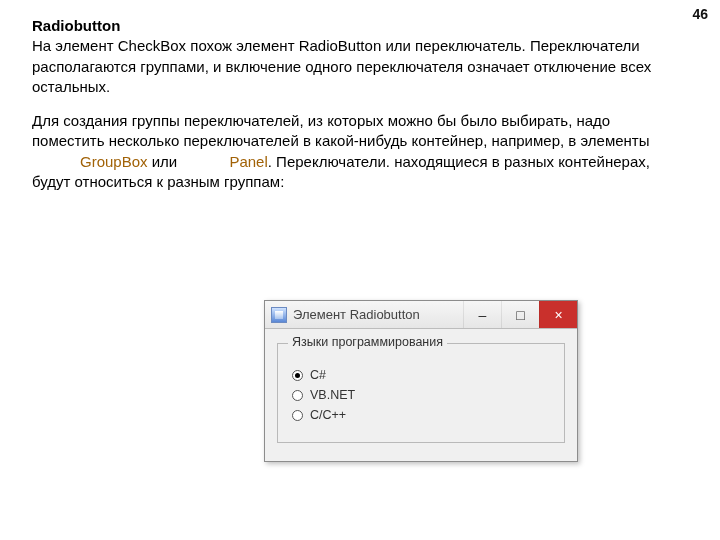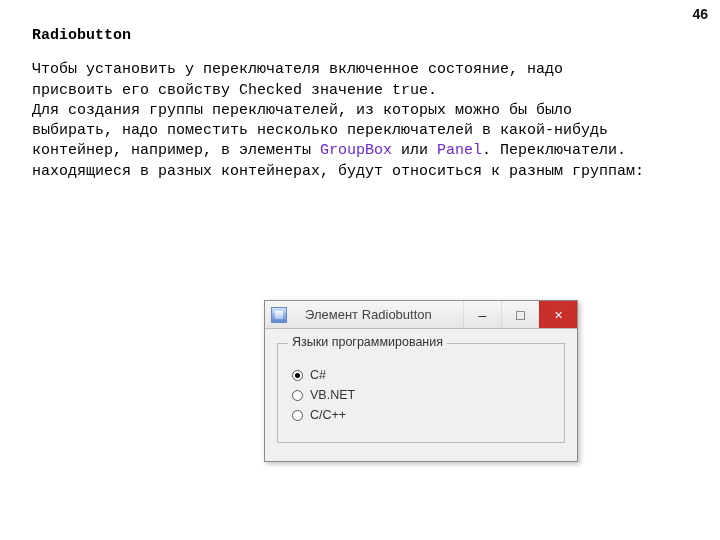--- a/index.html
+++ b/index.html
@@ -16,53 +16,51 @@
   .page-num {
     position: absolute;
     top: 6px;
     right: 12px;
     font-size: 14px;
     color: #111;
     font-weight: bold;
   }
   .text-area {
     position: absolute;
-    top: 26px;
+    top: 16px;
     left: 32px;
     width: 620px;
     font-size: 15px;
     line-height: 1.35;
-    font-family: Liberation Mono, monospace;
   }
   .heading {
     font-weight: bold;
   }
   .para { margin-top: 0; margin-bottom: 0; }
   .spacer { height: 14px; }
-  .kw { color: #6d28d9; }
+  .kw { color: #a16207; margin-left: 48px; }
 
   
   .winform {
     position: absolute;
     left: 264px;
     top: 300px;
     width: 314px;
     background: #f0f0f0;
     border: 1px solid #8c8c8c;
     box-shadow: 2px 2px 5px rgba(0,0,0,0.25);
   }
   .titlebar {
     height: 28px;
     background: linear-gradient(#f6f6f6,#e6e6e6);
     display: flex;
     align-items: center;
     border-bottom: 1px solid #bcbcbc;
     font-size: 13px;
     color: #444;
-    gap: 12px;
   }
   .app-icon {
     width: 16px; height: 16px;
     margin: 0 6px 0 6px;
     background: linear-gradient(#cfe3ff,#5a88d6);
     border: 1px solid #6b8ac2;
     position: relative;
   }
   .app-icon::after{
     content:"";
@@ -125,22 +123,22 @@
     border-radius: 50%;
   }
 </style>
 </head>
 <body>
 
 <div class="page-num">46</div>
 
 <div class="text-area">
   <div class="heading">Radiobutton</div>
+  <div class="para">На элемент CheckBox похож элемент RadioButton или переключатель. Переключатели располагаются группами, и включение одного переключателя означает отключение всех остальных.</div>
   <div class="spacer"></div>
-  <div class="para">Чтобы установить у переключателя включенное состояние, надо присвоить его свойству Checked значение true.</div>
   <div class="para">
     <span>Для создания группы переключателей, из которых можно бы было выбирать, надо поместить несколько переключателей в какой-нибудь контейнер, например, в элементы </span><span class="kw">GroupBox</span><span> или </span><span class="kw">Panel</span><span>. Переключатели. находящиеся в разных контейнерах, будут относиться к разным группам:</span>
   </div>
 </div>
 
 <div class="winform">
   <div class="titlebar">
     <span class="app-icon"></span>
     <span class="title-text">Элемент Radiobutton</span>
     <div class="win-btns">

